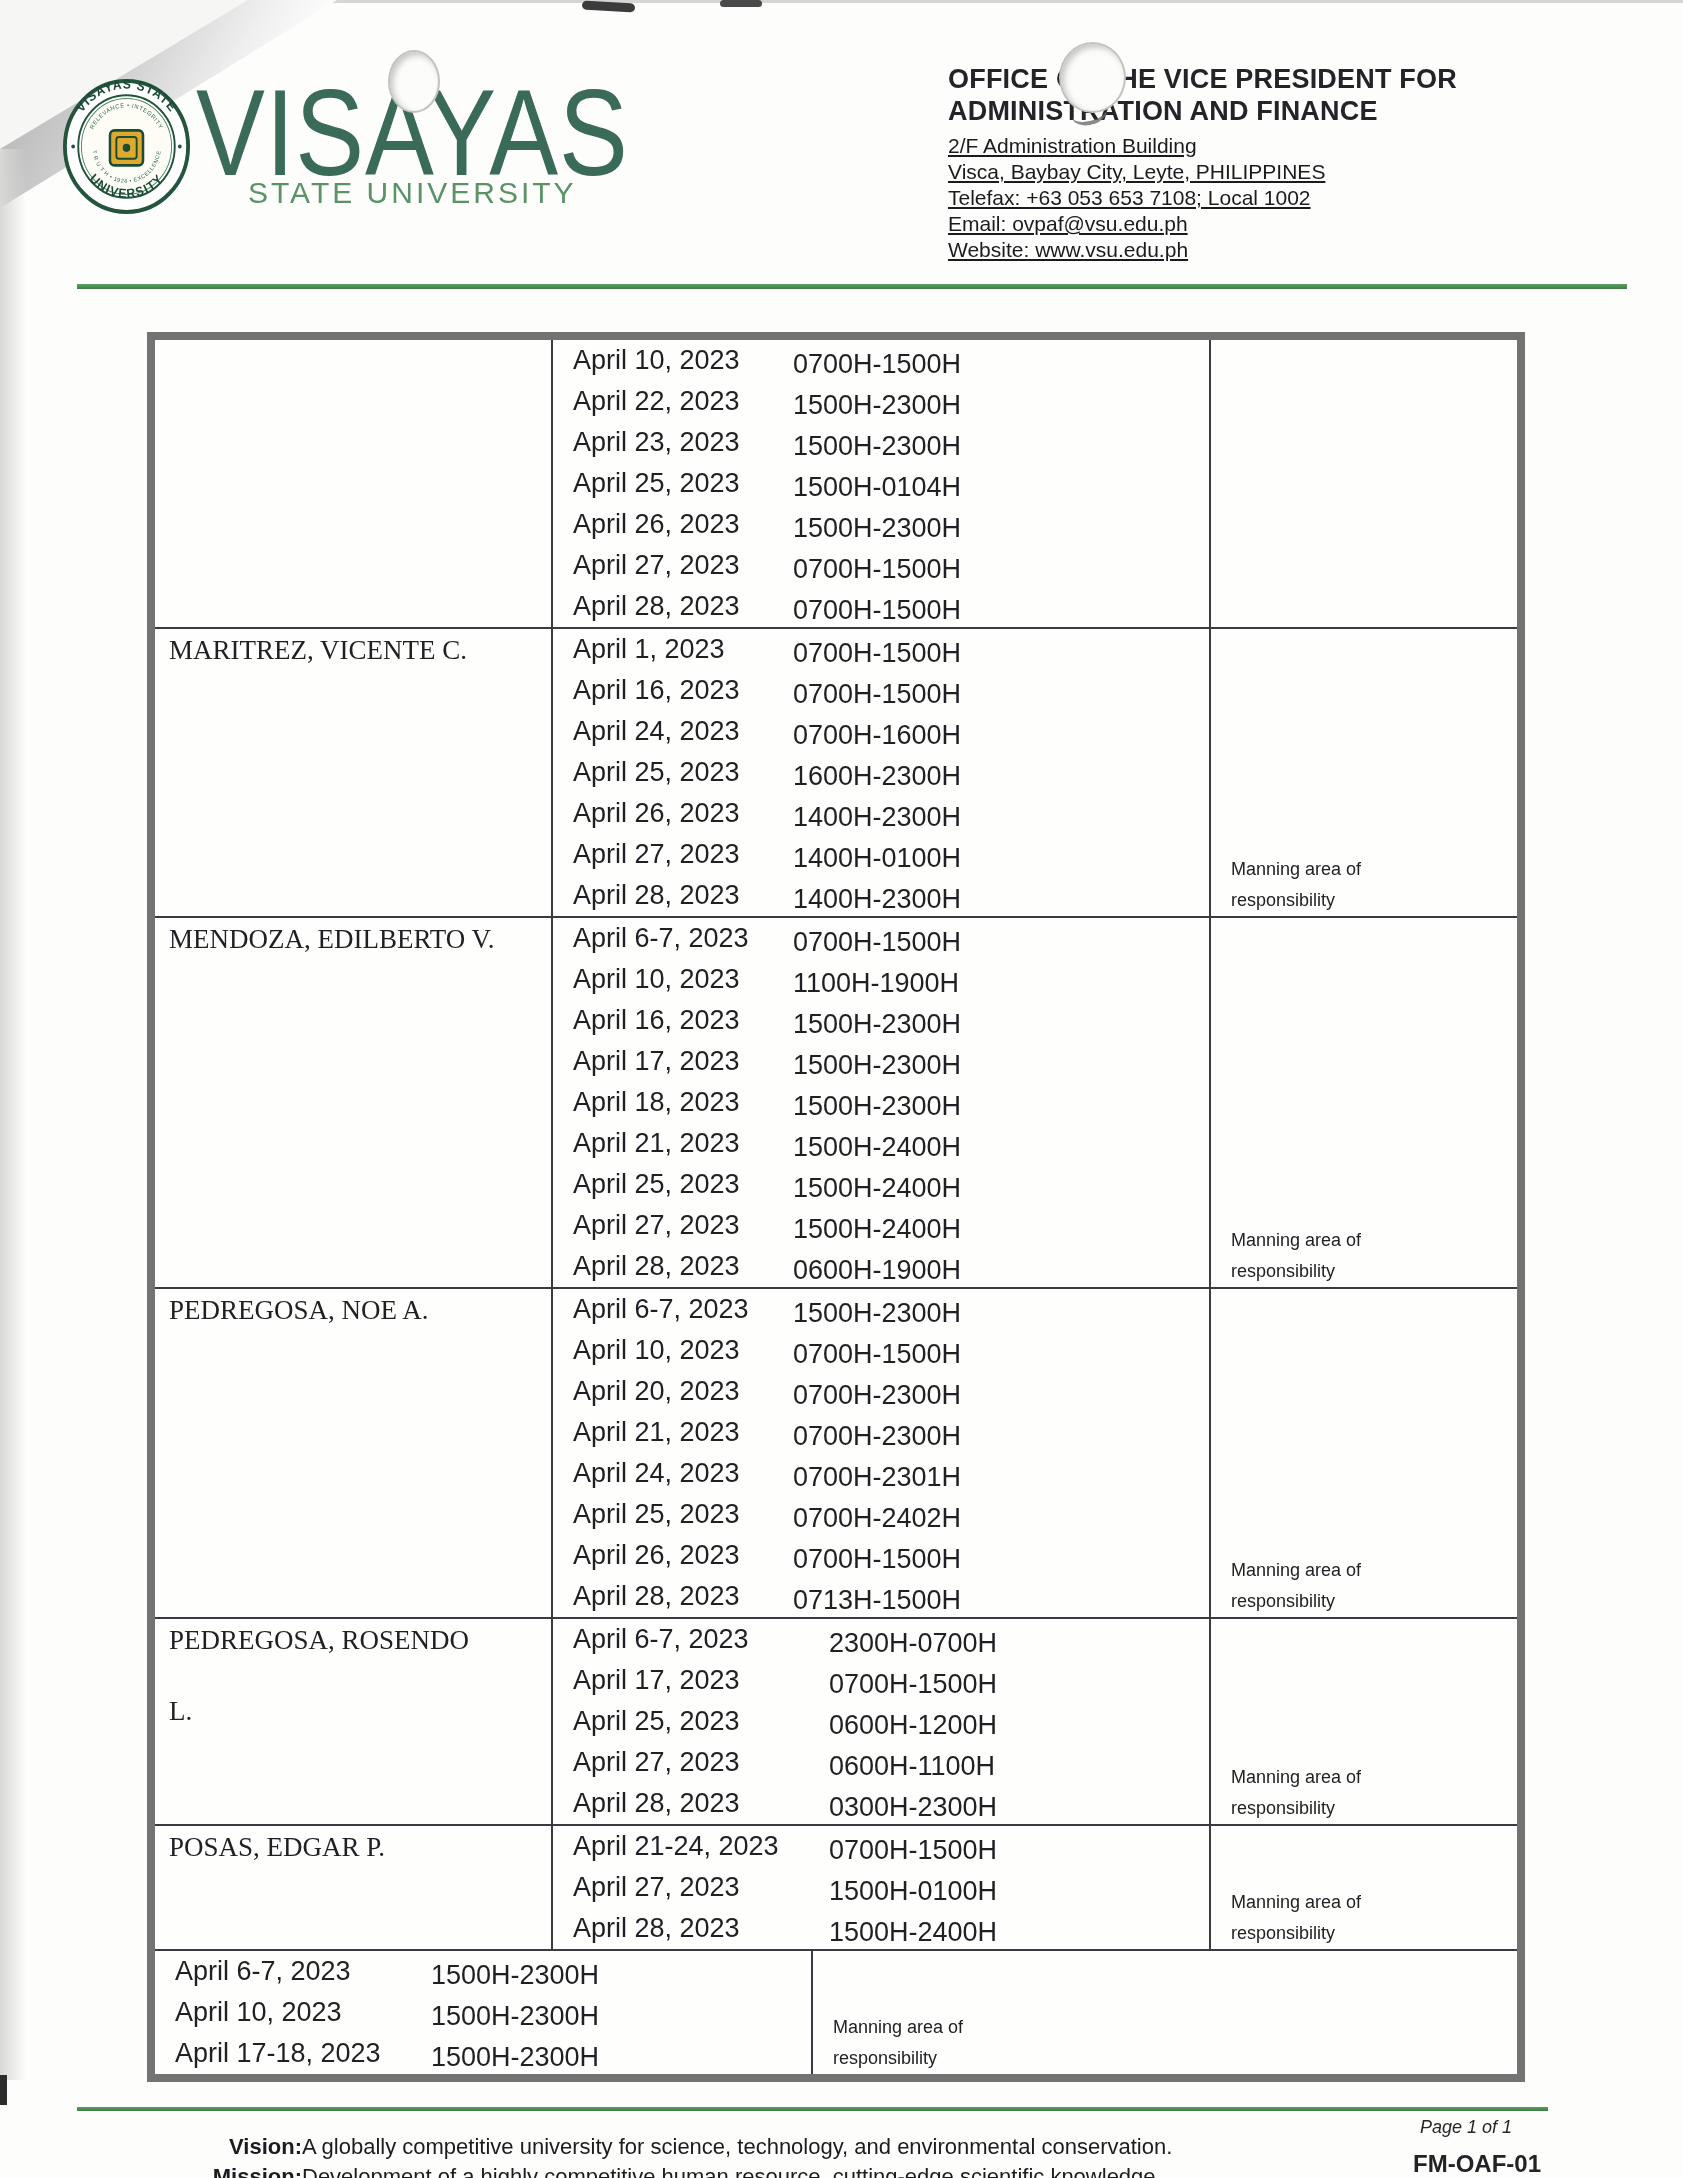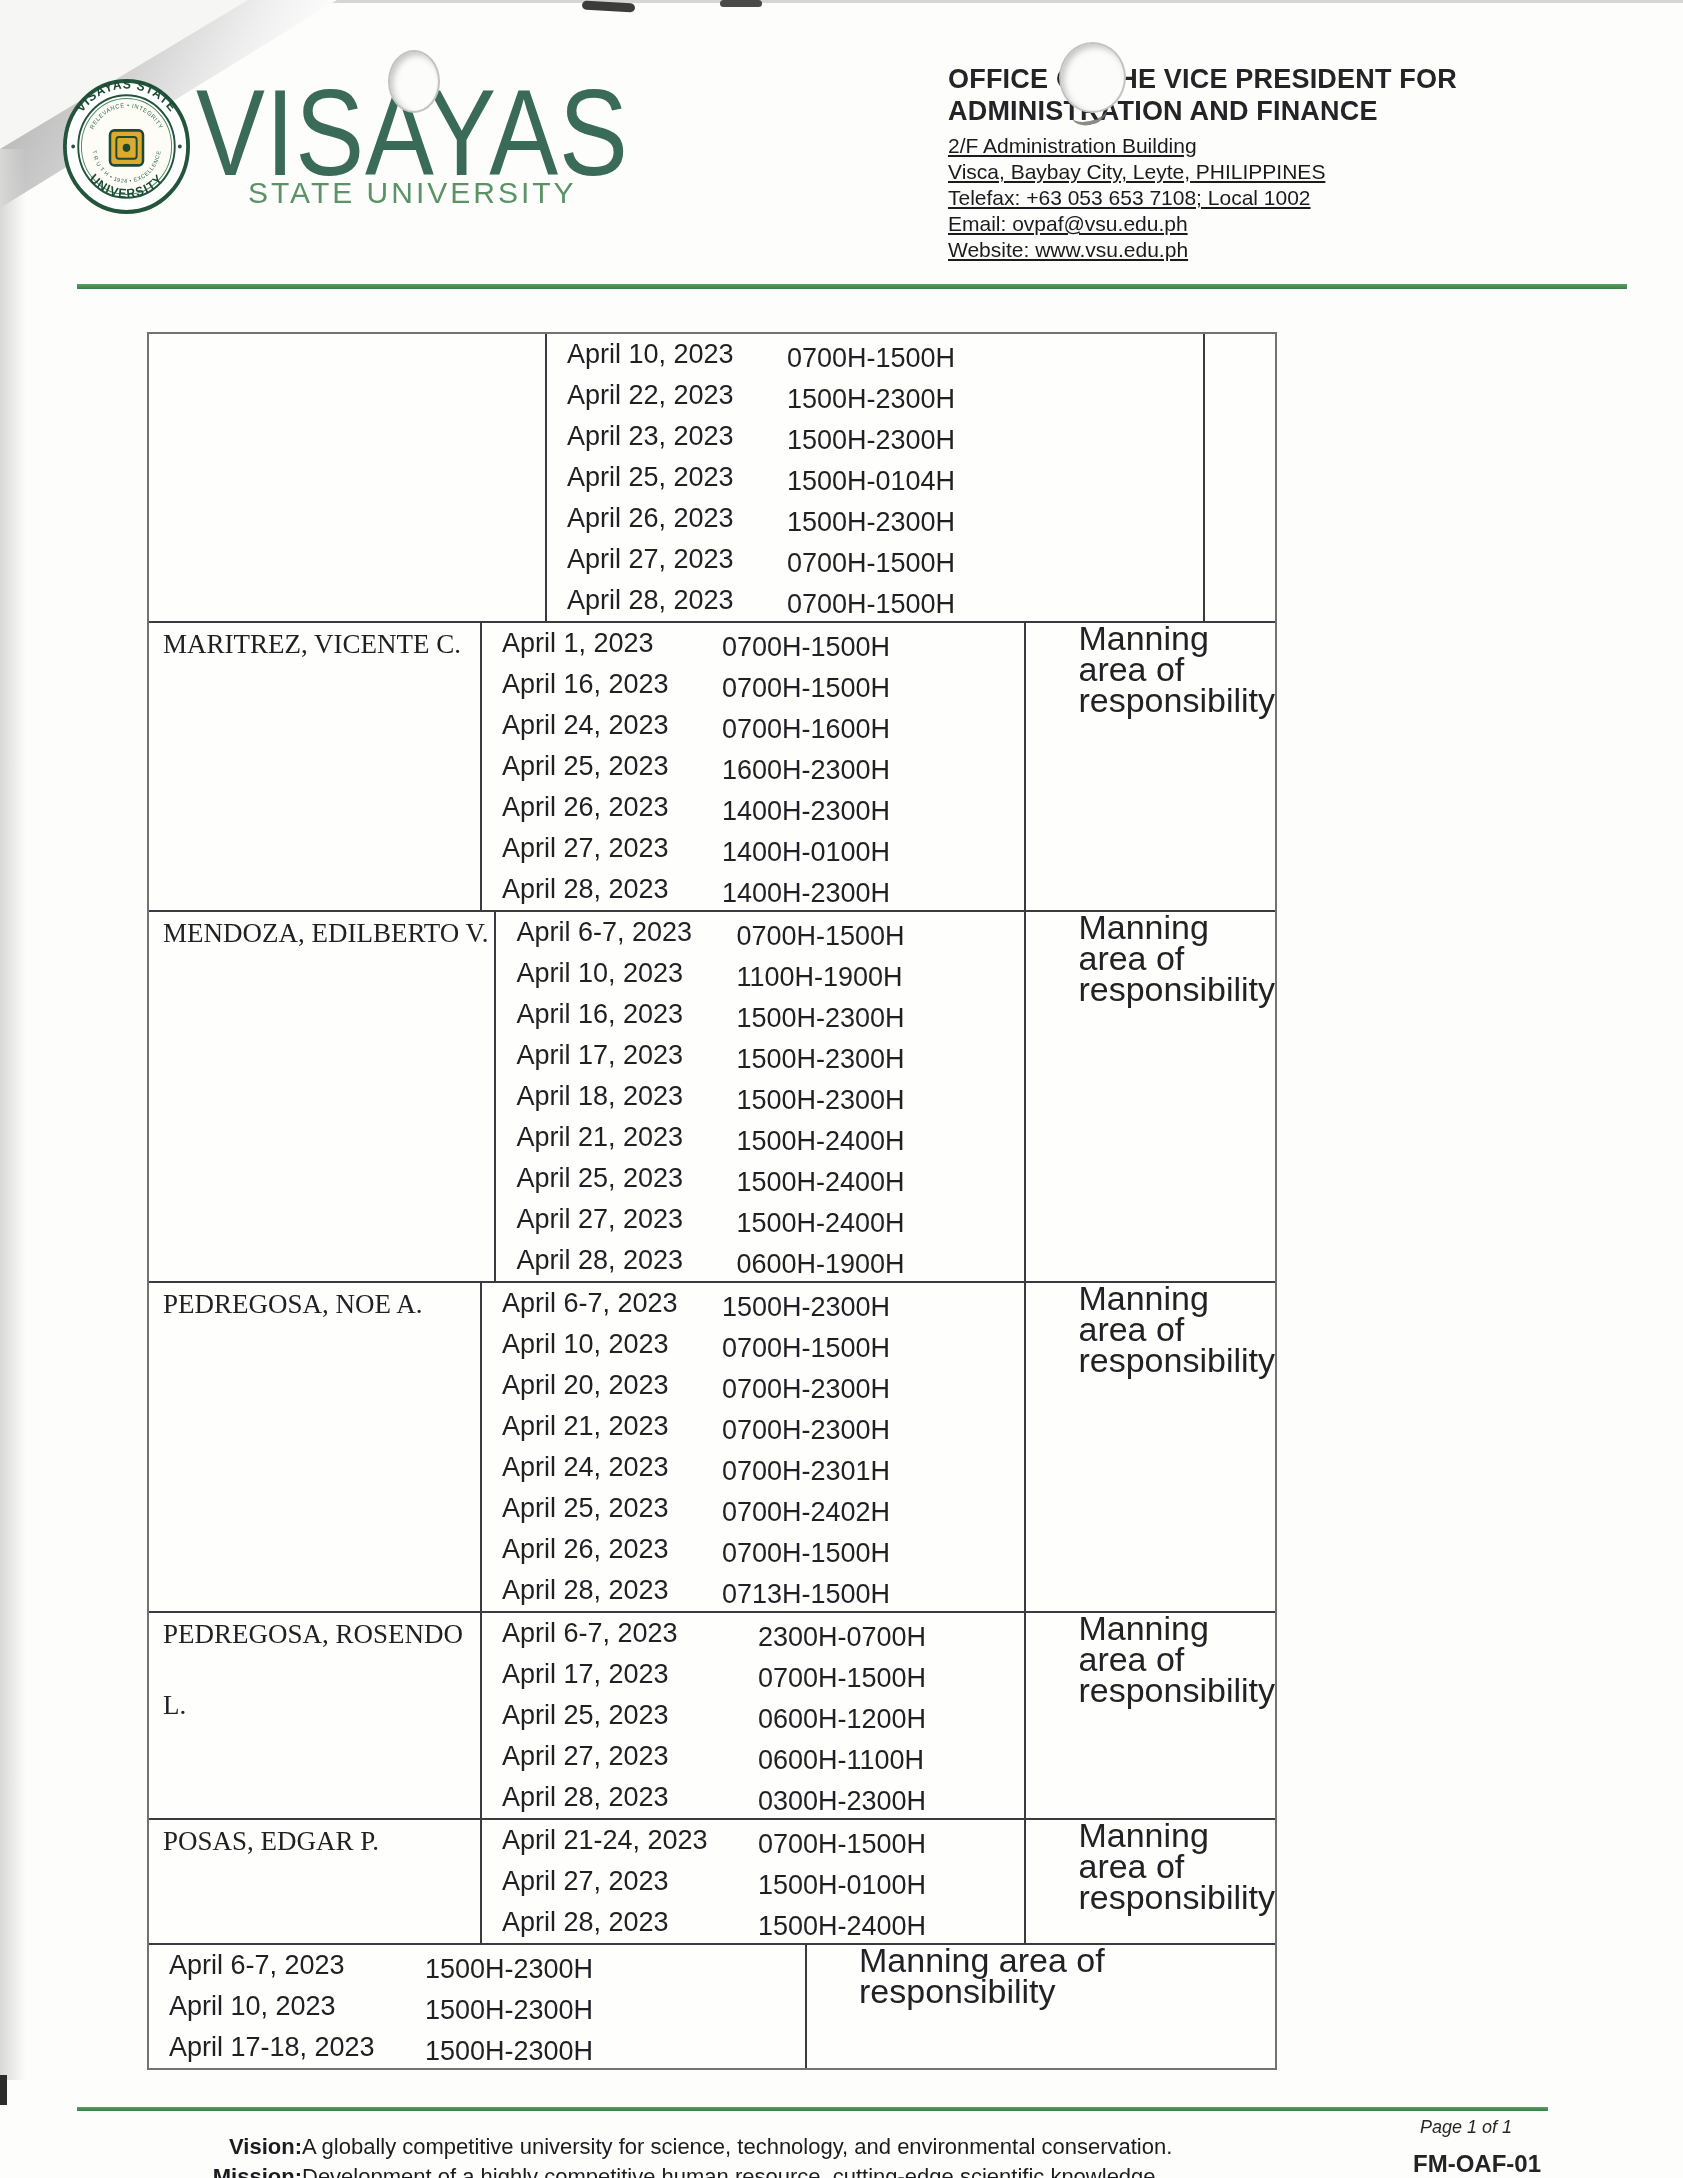--- a/index.html
+++ b/index.html
@@ -32,34 +32,34 @@
     letter-spacing:1px;color:#3a6a58;transform:scaleX(.84);transform-origin:left top;white-space:nowrap;z-index:3;}
   .wordmark2{position:absolute;left:248px;top:176px;font-size:30px;letter-spacing:3px;
     color:#5b9266;white-space:nowrap;z-index:3;}
   .office-block{position:absolute;left:948px;top:63px;z-index:3;}
   .office-title{font-size:27px;font-weight:bold;line-height:32px;color:#242428;letter-spacing:0.2px;}
   .office-addr{margin-top:6px;font-size:21px;line-height:26px;color:#1b1b1f;text-decoration:underline;}
   .rule-top{position:absolute;left:77px;top:284px;width:1550px;height:5px;
     background:linear-gradient(#5aa064,#3c7d46);}
 
   
-  .doc-table{position:absolute;left:147px;top:332px;width:1130px;border:2px solid #737373;
+  .doc-table{position:absolute;left:147px;top:332px;width:1378px;border:8px solid #737373;
     box-sizing:border-box;background:rgba(255,255,255,.35);}
   .tgroup{display:flex;border-top:2px solid #3a3a40;}
   .tgroup:first-child{border-top:none;}
   .cell-name{width:376px;border-right:2px solid #3a3a40;padding:6px 6px 0 14px;box-sizing:content-box;
     font-size:27px;line-height:31px;}
   .name-line{white-space:nowrap;font-family:Liberation Serif, serif;}
   .cell-name .name-line:nth-child(2){margin-top:40px;}
   .cell-sched{width:656px;border-right:2px solid #3a3a40;}
   .srow{height:41px;display:flex;align-items:center;font-size:27px;}
   .srow .date{width:210px;margin-left:20px;white-space:nowrap;}
   .srow .time{margin-left:10px;white-space:nowrap;margin-top:8px;}
   .tgroup.indent .srow .time{margin-left:46px;}
-  .cell-man{flex:1;display:flex;align-items:flex-start;padding-left:20px;font-size:34px;line-height:31px;color:#222226;margin-left:32px;}
+  .cell-man{flex:1;display:flex;align-items:flex-end;padding-left:20px;font-size:18px;line-height:31px;color:#222226;}
 
   
   .rule-bottom{position:absolute;left:77px;top:2107px;width:1471px;height:4px;
     background:linear-gradient(#5aa064,#3c7d46);}
   .page-label{position:absolute;left:1420px;top:2117px;font-size:18px;font-style:italic;color:#26262a;}
   .form-code{position:absolute;left:1413px;top:2150px;font-size:24px;font-weight:bold;color:#232327;}
   .vm-row{position:absolute;left:147px;display:flex;font-size:22px;color:#1c1c20;}
   .vm-row .vm-label{width:155px;font-weight:bold;text-align:right;}
   .vm-row .vm-text{white-space:nowrap;}
   .vision-row{top:2134px;}

